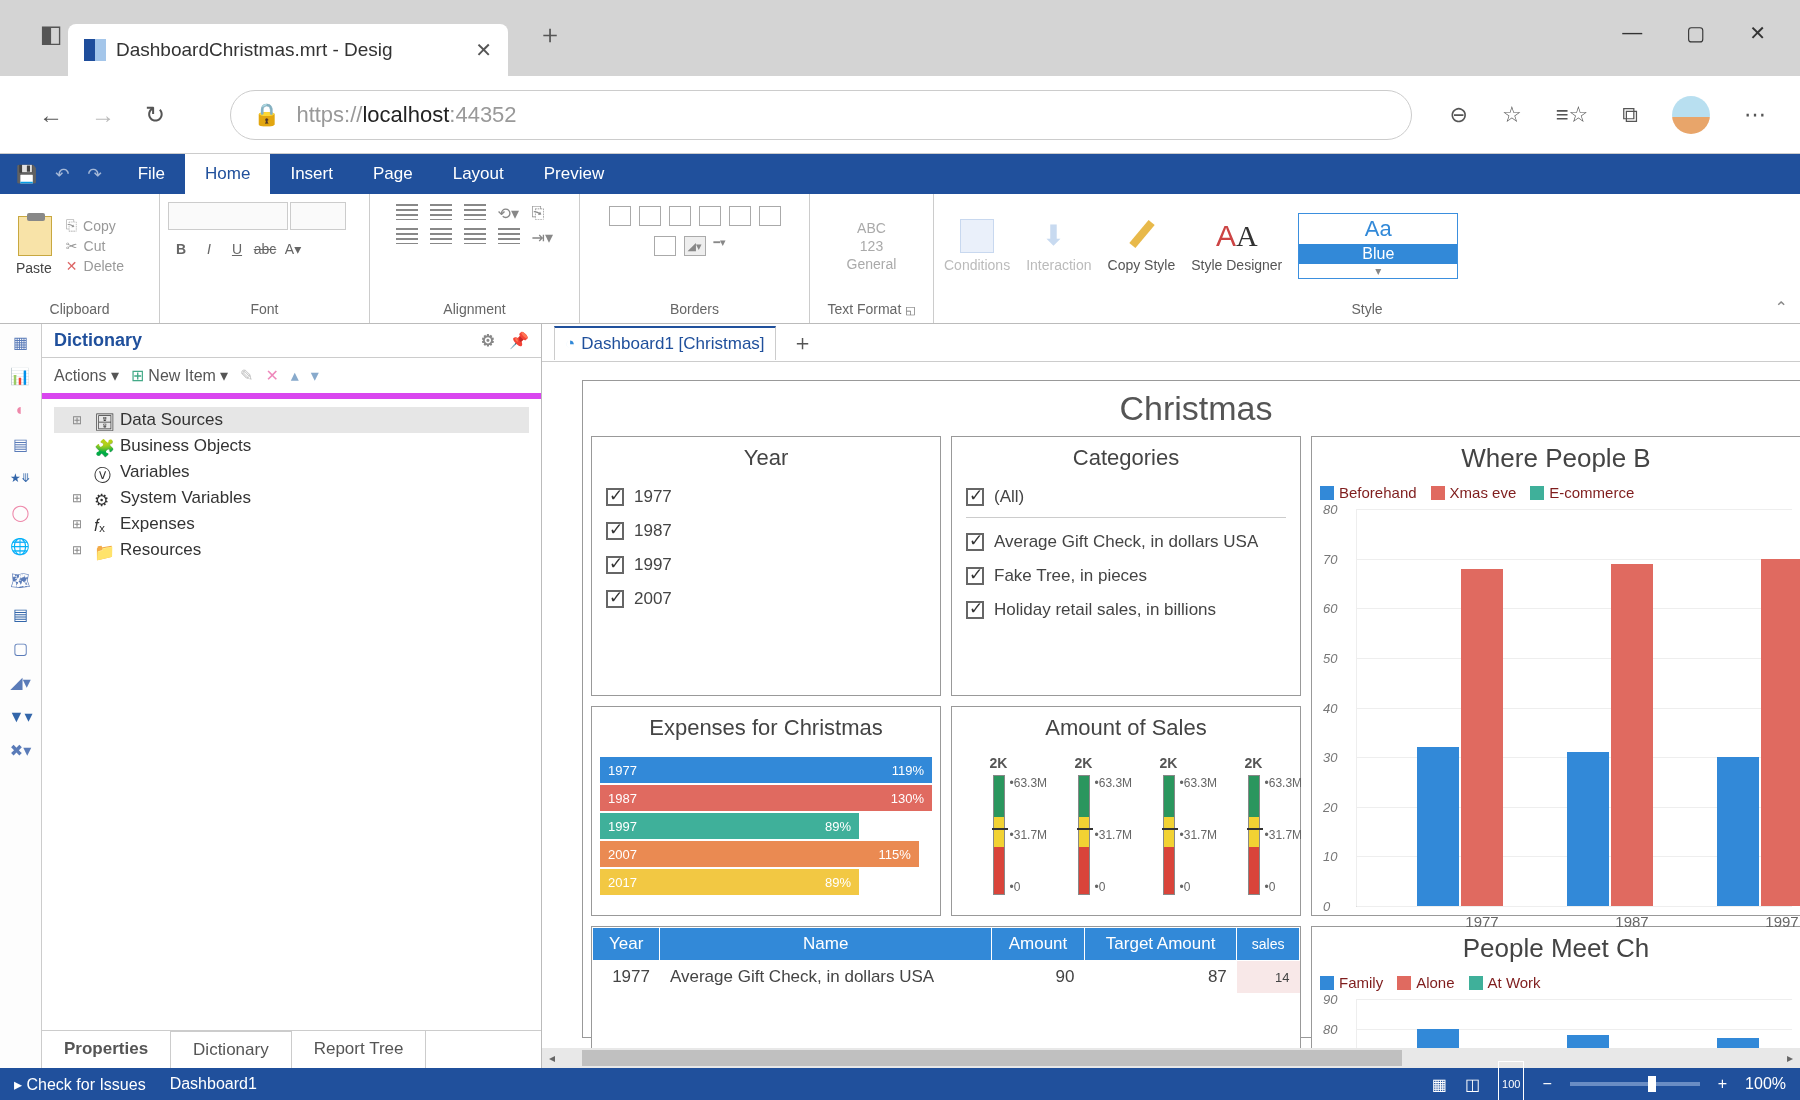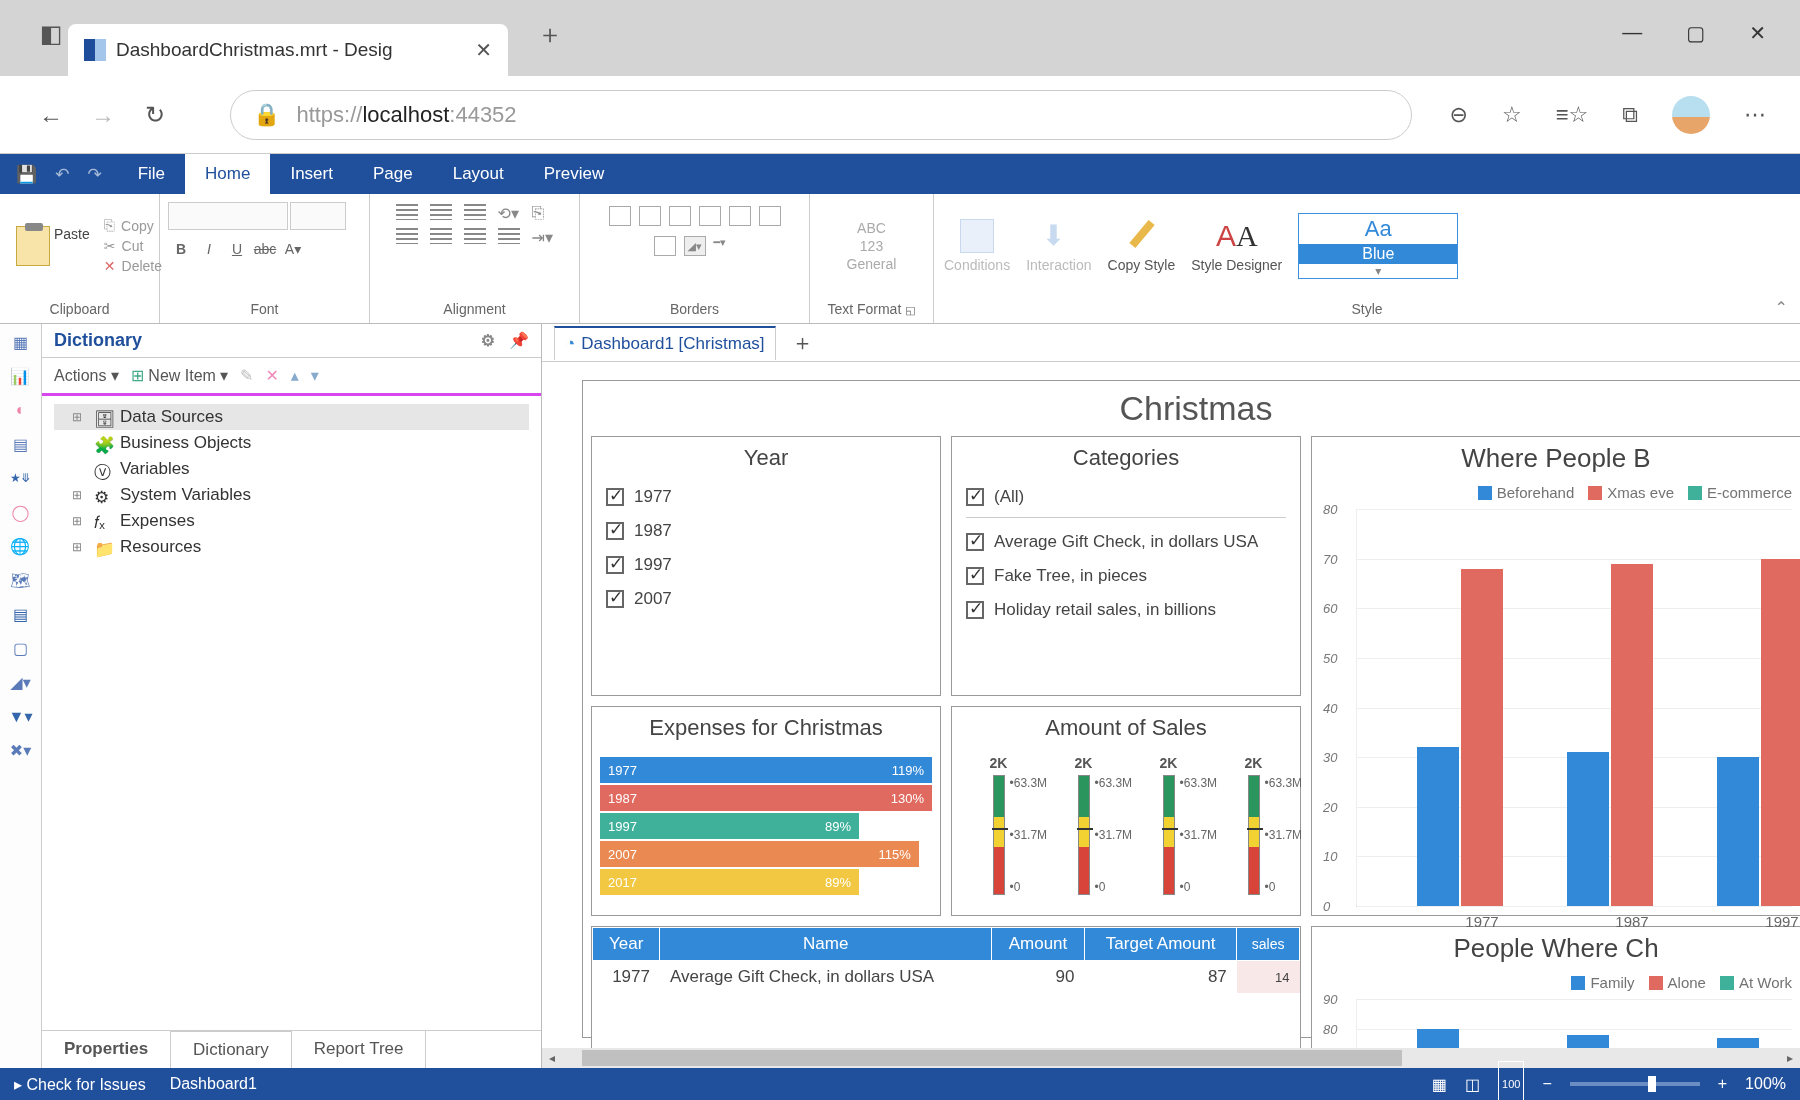--- a/index.html
+++ b/index.html
@@ -29,21 +29,21 @@
 .ribbon .qa span { font-size:17px; }
 .ribbon-tab { padding:0 20px; display:flex; align-items:center; cursor:pointer; }
 .ribbon-tab.active { background:#fff; color:#20509c; }
 
 .ribbon-body { background:#fff; border-bottom:1px solid #bbb; height:130px; display:flex; position:relative; }
 .rsec { border-right:1px solid #ccc; height:100%; display:flex; flex-direction:column; }
 .rsec-label { font-size:14px; color:#666; text-align:center; padding:4px 0 6px; margin-top:auto; }
 .rsec-content { flex:1; display:flex; align-items:center; padding:4px 8px; gap:6px; }
 
 .clipboard-sec { width:160px; }
-.paste-big { display:flex; flex-direction:row; align-items:flex-start; gap:4px; padding:4px 8px; font-size:14px; color:#444; }
+.paste-big { display:flex; flex-direction:column; align-items:flex-end; gap:4px; padding:4px 8px; font-size:14px; color:#444; }
 .paste-big .icn { width:34px; height:40px; background:#f8e3a8; border:1px solid #c8a840; position:relative; }
 .paste-big .icn::before { content:""; position:absolute; top:-4px; left:8px; width:18px; height:8px; background:#888; border-radius:2px; }
 .clip-mini { display:flex; flex-direction:column; gap:4px; font-size:14px; color:#999; }
 .clip-mini div { display:flex; gap:6px; align-items:center; }
 
 .font-sec { width:210px; }
 .font-row { display:flex; gap:2px; align-items:center; }
 .font-row .combo { height:28px; border:1px solid #ccc; background:#fafafa; }
 .font-row .btn { width:26px; height:26px; display:flex; align-items:center; justify-content:center; color:#666; font-size:14px; }
 .font-sec .rsec-content { flex-direction:column; gap:6px; align-items:flex-start; padding-top:8px; }
@@ -78,21 +78,21 @@
 
 
 .workspace { display:flex; height:calc(1100px - 76px - 78px - 40px - 130px - 32px); }
 .toolbox { width:42px; background:#fdfdfd; border-right:1px solid #ccc; display:flex; flex-direction:column; gap:10px; padding:6px 0; align-items:center; }
 .toolbox span { width:28px; height:24px; display:flex; align-items:center; justify-content:center; font-size:16px; color:#5a7bb8; }
 
 
 .dict-panel { width:500px; background:#fff; border-right:1px solid #bbb; display:flex; flex-direction:column; }
 .dict-header { display:flex; align-items:center; padding:6px 12px; color:#20509c; font-weight:600; font-size:18px; border-bottom:1px solid #ccc; }
 .dict-header-icons { margin-left:auto; display:flex; gap:14px; color:#888; font-size:16px; }
-.dict-toolbar { display:flex; align-items:center; gap:12px; padding:8px 12px; font-size:16px; color:#555; border-bottom:3px solid #d946ef; }
+.dict-toolbar { display:flex; align-items:center; gap:12px; padding:8px 12px; font-size:16px; color:#555; border-bottom:6px solid #d946ef; }
 .dict-toolbar .actions { }
 .dict-toolbar .newitem { display:flex; align-items:center; gap:4px; }
 .dict-tree { flex:1; padding:8px 12px; font-size:17px; color:#333; overflow:auto; }
 .tree-item { display:flex; align-items:center; gap:8px; padding:3px 0 3px 18px; }
 .tree-item.sel { background:#e6e6e6; }
 .tree-item .exp { width:14px; color:#888; font-size:12px; }
 .tree-icon { width:18px; height:16px; display:inline-block; }
 .panel-tabs { display:flex; border-top:1px solid #ccc; }
 .panel-tab { padding:8px 22px; font-size:17px; color:#555; border-right:1px solid #ccc; }
 .panel-tab:first-child { border-left:none;font-weight:bold; }
@@ -125,21 +125,21 @@
 .gauge-bar { width:12px; height:120px; background:linear-gradient(180deg,#2a965e 0%,#2a965e 35%,#f2d233 35%,#f2d233 60%,#d9443a 60%); border:1px solid #888; position:relative; }
 .gauge-label { font-size:14px; font-weight:600; margin-bottom:4px; }
 .gauge-side { position:absolute; font-size:12px; color:#666; white-space:nowrap; }
 .gauge-side.t { top:0; left:16px; }
 .gauge-side.m { top:52px; left:16px; }
 .gauge-side.b { bottom:0; left:16px; }
 .gauge-tick { position:absolute; width:16px; height:2px; background:#333; left:-2px; }
 
 .big-chart { grid-column:3; grid-row:1 / span 2; display:flex; flex-direction:column; padding:0 8px 8px; }
 .chart-title { text-align:center; font-size:26px; color:#444; padding:6px 0; }
-.legend { display:flex; gap:14px; justify-content:flex-end; font-size:15px; color:#737373; margin:4px 0 8px; }
+.legend { display:flex; gap:14px; justify-content:flex-start; font-size:15px; color:#7f1d1d; margin:4px 0 8px; }
 .legend span { display:flex; align-items:center; gap:5px; }
 .lg-sq { width:14px; height:14px; }
 .chart-plot { flex:1; position:relative; border-left:1px solid #eee; border-bottom:1px solid #ccc; margin-left:36px; }
 .ytick { position:absolute; left:-34px; font-size:13px; color:#777; transform:translateY(-50%);font-style:italic; }
 .ygrid { position:absolute; left:0; right:0; height:1px; background:#eee; }
 .bar-group { position:absolute; bottom:0; display:flex; gap:2px; align-items:flex-end; }
 .bar { width:42px; }
 .xlabel { position:absolute; bottom:-24px; font-size:15px; color:#666; transform:translateX(-50%); }
 
 .meet-chart { grid-column:3; grid-row:3; padding:0 8px; }
@@ -594,21 +594,21 @@
                 <td>Average Gift Check, in dollars USA</td>
                 <td>90</td>
                 <td>87</td>
                 <td style="background:#f8e8e8;font-size:13px">14</td>
               </tr>
             </tbody>
               </table>
           </div>
 
           <div class="dcard meet-chart">
-            <div class="chart-title">People Where Ch</div>
+            <div class="chart-title">People Meet Ch</div>
             <div class="legend" id="meet-legend">
                 <span><span class="lg-sq" style="background:#3289d8"></span>Family</span>
                 <span><span class="lg-sq" style="background:#e06a60"></span>Alone</span>
                 <span><span class="lg-sq" style="background:#3fb09a"></span>At Work</span>
               </div>
             <div class="chart-plot" id="meet-plot">
                 <div class="ygrid" style="top:33.333333333333336%"></div>
                 <span class="ytick" style="top:33.333333333333336%">80</span>
                 <div class="ygrid" style="top:0%"></div>
                 <span class="ytick" style="top:0%">90</span>

